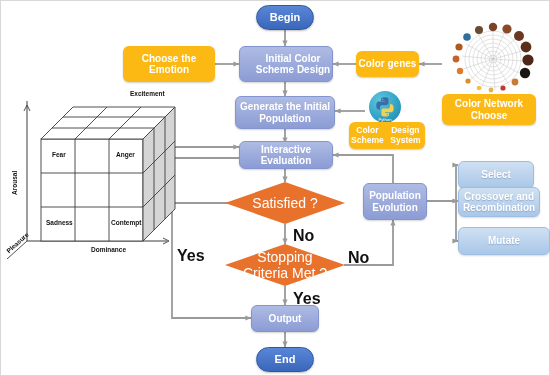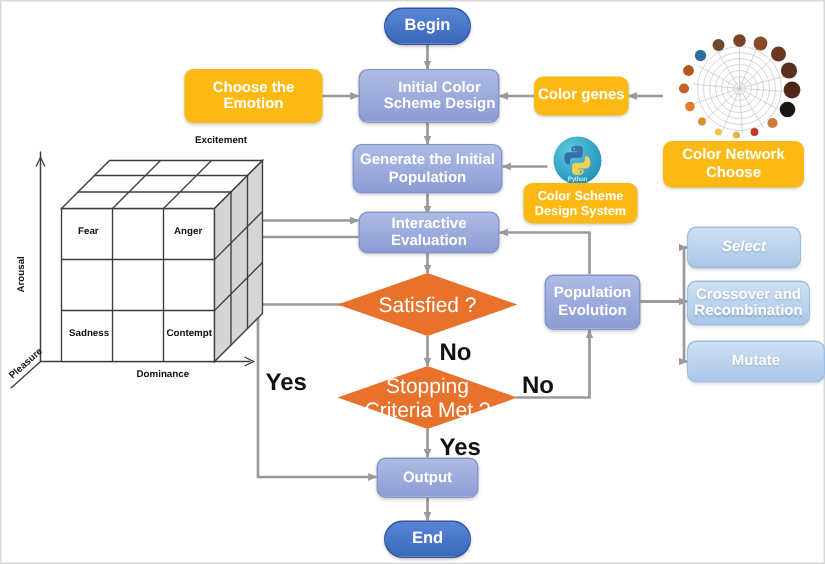--- a/index.html
+++ b/index.html
@@ -222,21 +222,21 @@
       <path d="M15.9,6.2c-4.2,0-3.9,1.8-3.9,1.8l0,1.9h4v0.6H10c0,0-2.7-0.3-2.7,3.9c0,4.2,2.3,4.1,2.3,4.1h1.4v-2
                c0,0-0.1-2.3,2.3-2.3h4c0,0,2.2,0,2.2-2.1V8.3C19.5,8.3,19.8,6.2,15.9,6.2z M13.7,7.5c0.4,0,0.7,0.3,0.7,0.7
                c0,0.4-0.3,0.7-0.7,0.7c-0.4,0-0.7-0.3-0.7-0.7C13,7.8,13.3,7.5,13.7,7.5z" fill="#3a6fa5"></path>
       <path d="M16.1,25.6c4.2,0,3.9-1.8,3.9-1.8l0-1.9h-4v-0.6h5.9c0,0,2.7,0.3,2.7-3.9c0-4.2-2.3-4.1-2.3-4.1h-1.4v2
                c0,0,0.1,2.3-2.3,2.3h-4c0,0-2.2,0-2.2,2.1v3.8C12.5,23.5,12.2,25.6,16.1,25.6z M18.3,24.3c-0.4,0-0.7-0.3-0.7-0.7
                c0-0.4,0.3-0.7,0.7-0.7c0.4,0,0.7,0.3,0.7,0.7C19,24,18.7,24.3,18.3,24.3z" fill="#f3d050"></path>
       <text x="16" y="29.5" font-size="4.2" fill="#ffffff" text-anchor="middle" font-family="Liberation Sans, sans-serif">Python</text>
     </svg>
   </div>
 
-  <div class="node amber" style="left:348px;top:121px;width:76px;height:27px;flex-direction:column;font-size:8.5px;">
+  <div class="node amber" style="left:348px;top:121px;width:76px;height:27px;font-size:8.5px;">
     <span>Color Scheme</span>
     <span>Design System</span>
   </div>
 
   <div class="node proc" style="left:238px;top:140px;width:94px;height:28px;flex-direction:column;">
     <span>Interactive</span>
     <span>Evaluation</span>
   </div>
 
   <div class="diamond" style="left:224px;top:181px;width:120px;height:42px;">
@@ -254,21 +254,21 @@
       <span>Stopping</span>
       <span>Criteria Met ?</span>
     </div>
   </div>
 
   <div class="node proc" style="left:362px;top:182px;width:64px;height:37px;flex-direction:column;">
     <span>Population</span>
     <span>Evolution</span>
   </div>
 
-  <div class="node op" style="left:457px;top:150px;width:76px;height:28px;font-style:italic;">Select</div>
+  <div class="node op" style="left:457px;top:160px;width:76px;height:28px;">Select</div>
 
   <div class="node op" style="left:457px;top:186px;width:82px;height:30px;flex-direction:column;">
     <span>Crossover and</span>
     <span>Recombination</span>
   </div>
 
   <div class="node op" style="left:457px;top:226px;width:92px;height:28px;">Mutate</div>
 
   <div class="node proc" style="left:250px;top:304px;width:68px;height:27px;">Output</div>
 

